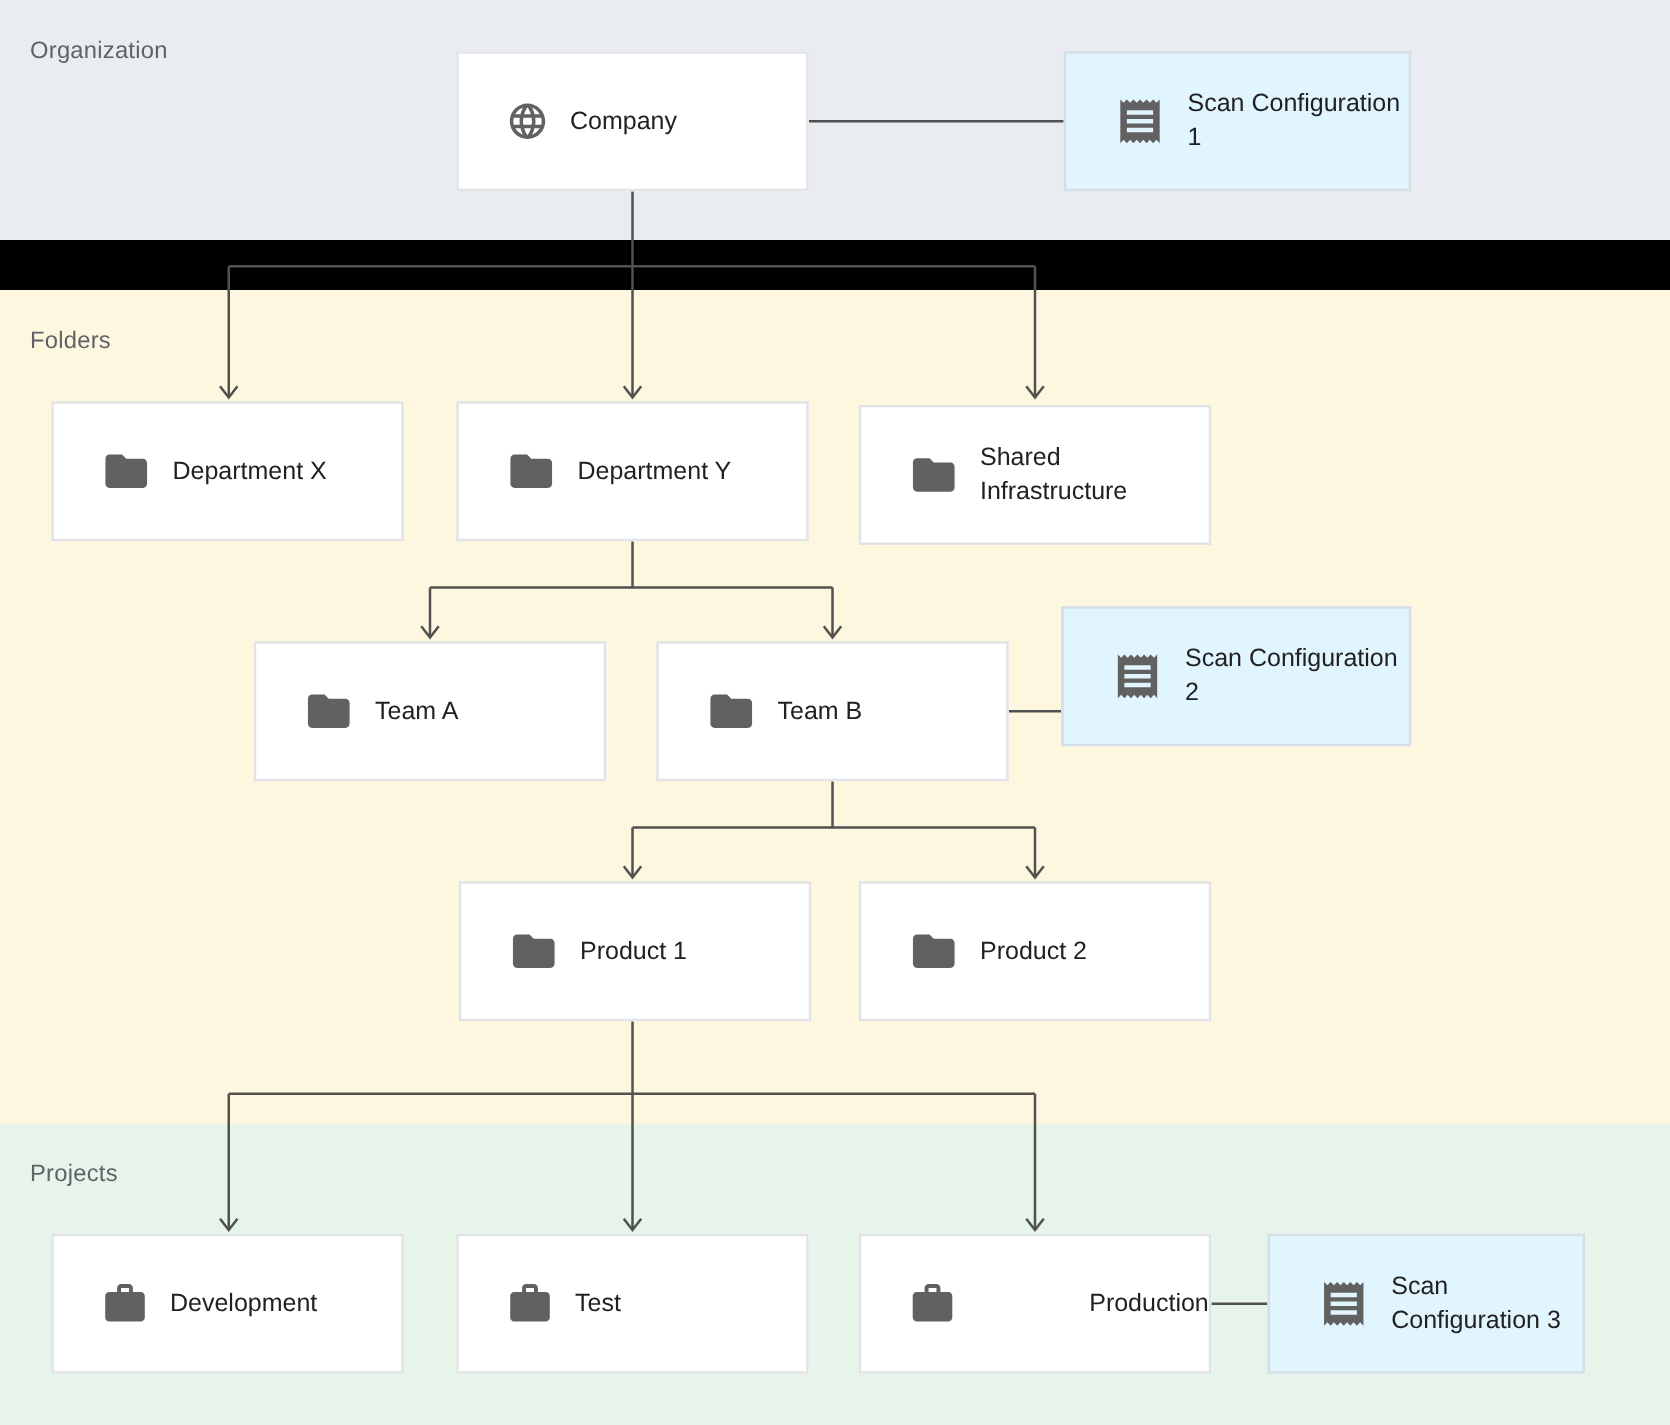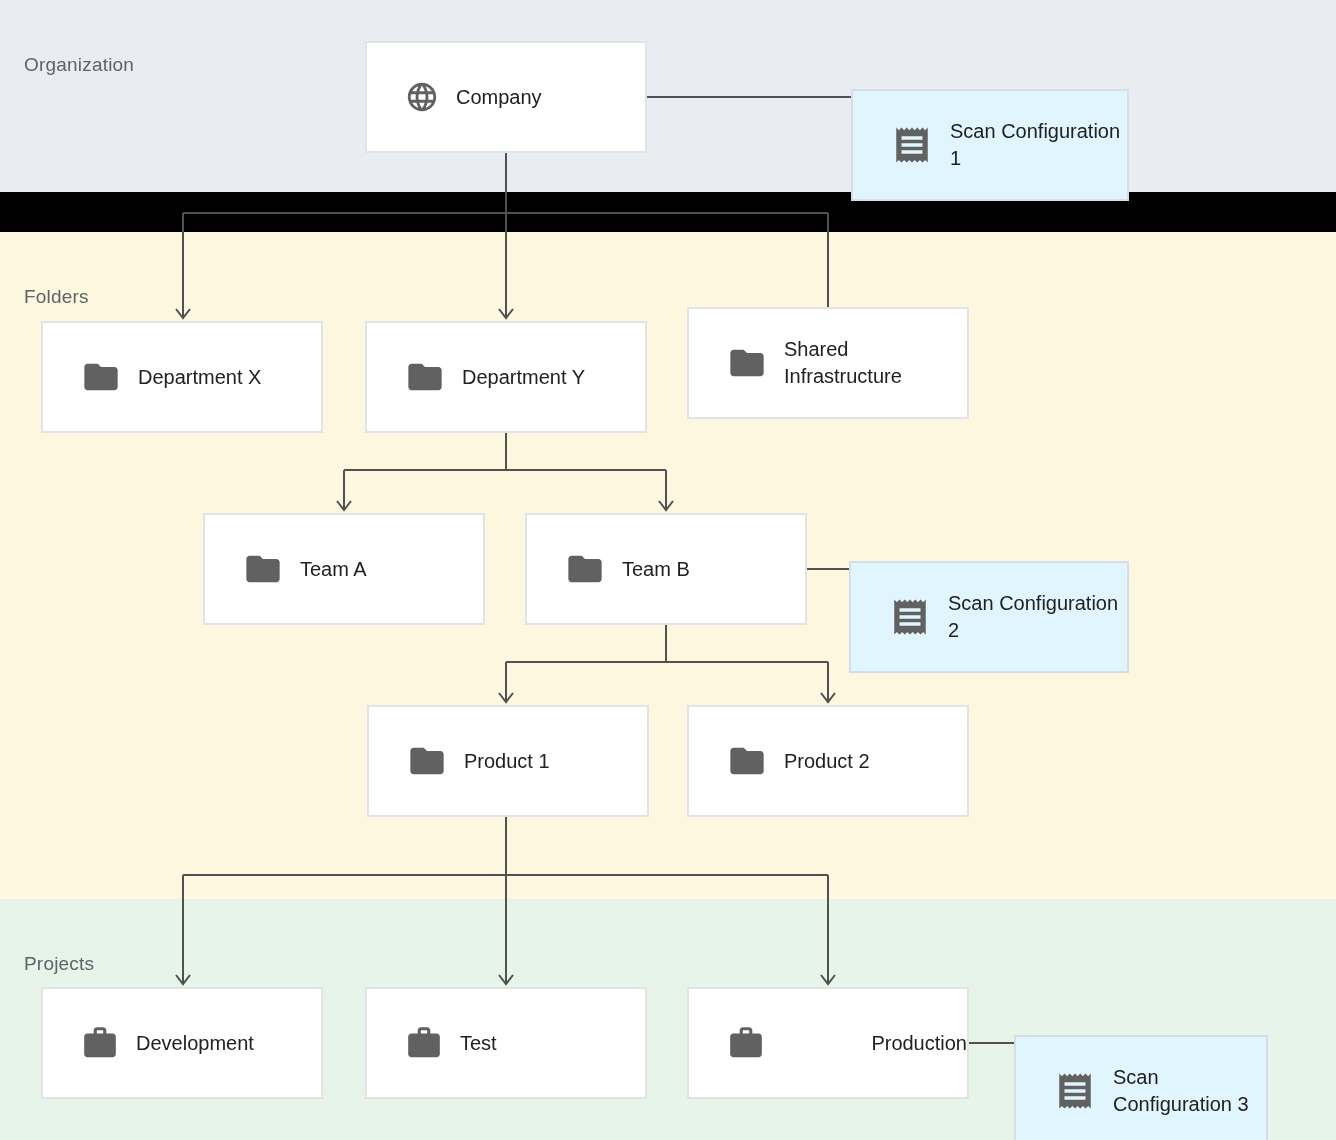--- a/index.html
+++ b/index.html
@@ -10,32 +10,30 @@
   }
   .stage{position:absolute;left:0;top:0;width:1336px;height:1140px;}
   .section{position:absolute;left:0;width:1336px;}
   .section-organization{top:0;height:192px;background:var(--organization-bg,#e9edf1);}
   .section-folders{top:232px;height:805px;background:var(--folders-bg,#fef7e0);}
   .section-projects{top:899px;height:300px;background:var(--projects-bg,#e6f4ea);}
   .section-label{
     position:absolute;left:24px;top:30px;
     font-size:19px;color:var(--section-label,#5f6368);
     letter-spacing:.2px;
-    margin-top:24px;
   }
   svg.wires{position:absolute;left:0;top:0;z-index:2;pointer-events:none;}
   .node{
     position:absolute;z-index:3;width:282px;height:112px;
     box-sizing:border-box;border:2px solid #e1e3e5;background:var(--node-bg,#ffffff);
     display:flex;align-items:center;padding-left:38px;gap:17px;
   }
   .node-scan{
     background:var(--scan-config-bg,#e1f5fe);
     border-color:#d4dee4;
-    margin-top:48px;
   }
   .node-label{
     font-size:20px;line-height:27px;color:var(--node-label,#212121);
     max-width:178px;
   }
   .node-icon{flex:0 0 auto;fill:var(--icon,#616161);}
   .hidden-defs{position:absolute;width:0;height:0;overflow:hidden;}
 </style>
 </head>
 <body>
@@ -130,40 +128,40 @@
         <use href="#i-folder"></use>
       </svg>
     <span class="node-label">Department X</span>
   </div>
   <div class="node" style="left:365px;top:321px;text-align:center;">
     <svg class="node-icon" width="40" height="40">
         <use href="#i-folder"></use>
       </svg>
     <span class="node-label">Department Y</span>
   </div>
-  <div class="node" style="left:687px;top:307px;">
+  <div class="node" style="left:687px;top:324px;">
     <svg class="node-icon" width="40" height="40">
         <use href="#i-folder"></use>
       </svg>
     <span class="node-label">Shared Infrastructure</span>
   </div>
 
   <div class="node" style="left:203px;top:513px;">
     <svg class="node-icon" width="40" height="40">
         <use href="#i-folder"></use>
       </svg>
     <span class="node-label">Team A</span>
   </div>
   <div class="node" style="left:525px;top:513px;">
     <svg class="node-icon" width="40" height="40">
         <use href="#i-folder"></use>
       </svg>
     <span class="node-label">Team B</span>
   </div>
-  <div class="node node-scan" style="left:849px;top:513px;width:280px;align-items:center;">
+  <div class="node node-scan" style="left:849px;top:485px;width:280px;align-items:center;">
     <svg class="node-icon" width="42" height="46">
         <use href="#i-receipt"></use>
       </svg>
     <span class="node-label">Scan Configuration 2</span>
   </div>
 
   <div class="node" style="left:367px;top:705px;">
     <svg class="node-icon" width="40" height="40">
         <use href="#i-folder"></use>
       </svg>

